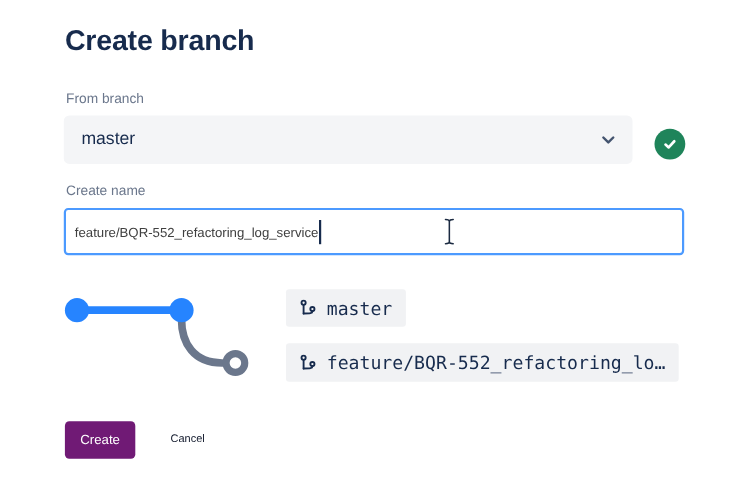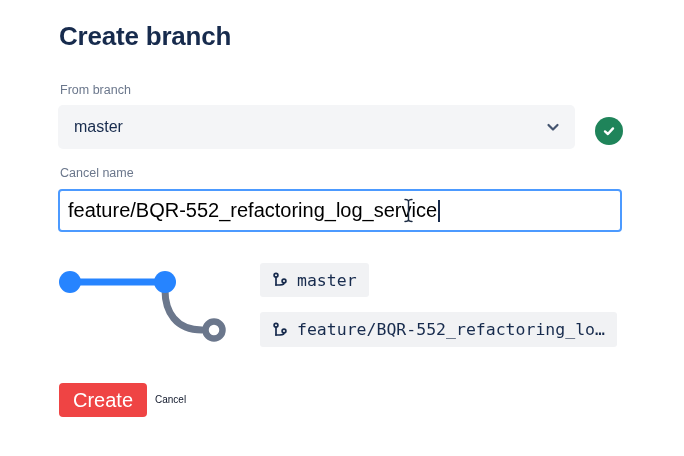--- a/index.html
+++ b/index.html
@@ -26,36 +26,36 @@
   .chevron{width:16px;height:16px;flex:0 0 auto;}
   .check-badge{
     position:absolute;left:595px;top:117px;width:28px;height:28px;border-radius:50%;
     background:#1F845A;display:flex;align-items:center;justify-content:center;
   }
   .text-input{
     position:absolute;left:58px;top:189px;width:564px;height:43px;box-sizing:border-box;
     background:#ffffff;border:2px solid #4C9AFF;border-radius:4px;
     display:flex;align-items:center;padding:0 8px;cursor:text;
   }
-  .input-value{font-size:20px;color:#000000;white-space:nowrap;}
+  .input-value{font-size:12px;color:#404040;white-space:nowrap;}
   .caret{width:1.5px;height:22px;background:#172B4D;margin-left:1px;}
   .ibeam{position:absolute;left:401px;top:197px;width:15px;height:27px;pointer-events:none;}
   .diagram-svg{position:absolute;left:40px;top:250px;}
   .chip{
     position:absolute;left:260px;height:34px;display:inline-flex;align-items:center;gap:9px;
     background:#F1F2F4;border-radius:3px;padding:0 12px;white-space:nowrap;
     font-family:"DejaVu Sans Mono",monospace;font-size:16.5px;color:#172B4D;
   }
   .chip-master{top:263px;}
   .chip-feature{top:312px;height:35px;text-align:center;}
   .chip .git-icon{flex:0 0 auto;}
   .btn-create{
     position:absolute;left:59px;top:383px;height:34px;padding:0 14px;border:none;
-    background:#ef4444;color:#ffffff;border-radius:4px;font-family:"Liberation Sans",sans-serif;
-    font-size:20px;font-weight:500;cursor:pointer;
+    background:#701a75;color:#ffffff;border-radius:4px;font-family:"Liberation Sans",sans-serif;
+    font-size:12px;font-weight:500;cursor:pointer;
   }
   .btn-cancel{
     position:absolute;left:155px;top:383px;height:34px;line-height:34px;padding:0;border:none;
     background:transparent;color:#0f172a;font-family:"Liberation Sans",sans-serif;
     font-size:10px;cursor:pointer;
   }
 </style>
 </head>
 <body>
 
@@ -69,21 +69,21 @@
     <svg class="chevron" viewBox="0 0 16 16">
       <polyline points="3.5,6 8,10.5 12.5,6" fill="none" stroke="#44546F" stroke-width="2.2" stroke-linecap="round" stroke-linejoin="round"></polyline>
     </svg>
   </div>
   <div class="check-badge">
     <svg width="14" height="14" viewBox="0 0 14 14">
       <polyline points="3,7.4 5.9,10 11,4.4" fill="none" stroke="#ffffff" stroke-width="2.4" stroke-linecap="round" stroke-linejoin="round"></polyline>
     </svg>
   </div>
 
-  <div class="field-label label-name">Cancel name</div>
+  <div class="field-label label-name">Create name</div>
   <div class="text-input">
     <span class="input-value">feature/BQR-552_refactoring_log_service</span>
     <span class="caret"></span>
   </div>
   <svg class="ibeam" viewBox="0 0 15 27">
     <path d="M7.5 4.5 V22.5 M4 2.5 C6.2 2.5 7.5 3.2 7.5 4.5 C7.5 3.2 8.8 2.5 11 2.5 M4 24.5 C6.2 24.5 7.5 23.8 7.5 22.5 C7.5 23.8 8.8 24.5 11 24.5" fill="none" stroke="#1b2a41" stroke-width="1.4" stroke-linecap="round"></path>
   </svg>
 
   <svg class="diagram-svg" width="210" height="110" viewBox="0 0 210 110">
     <path d="M125 40 C125 62 136 80 162 80" fill="none" stroke="#6B778C" stroke-width="7" stroke-linecap="round"></path>

